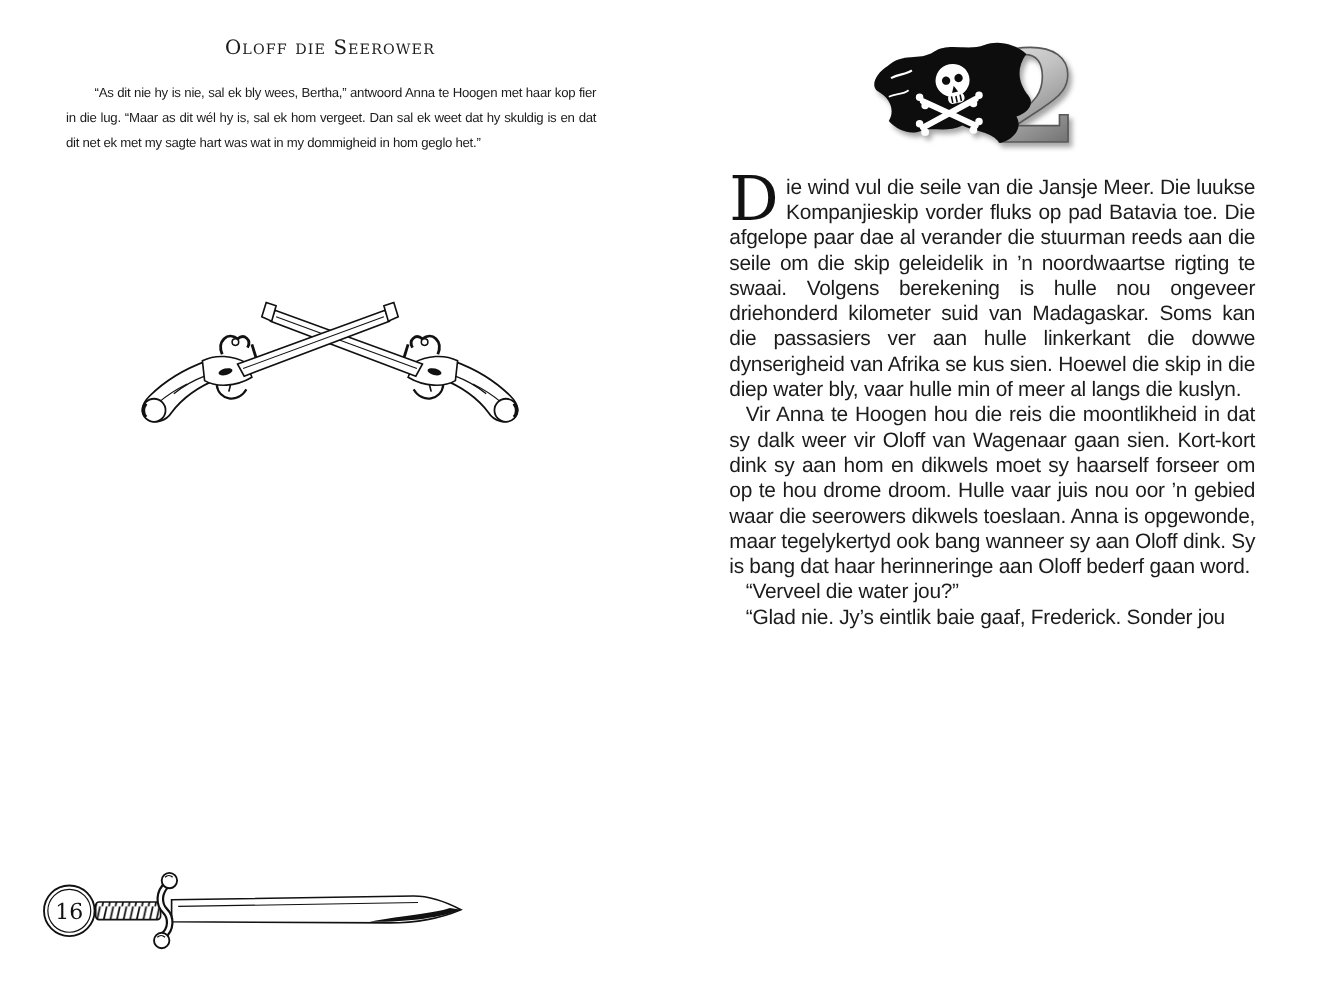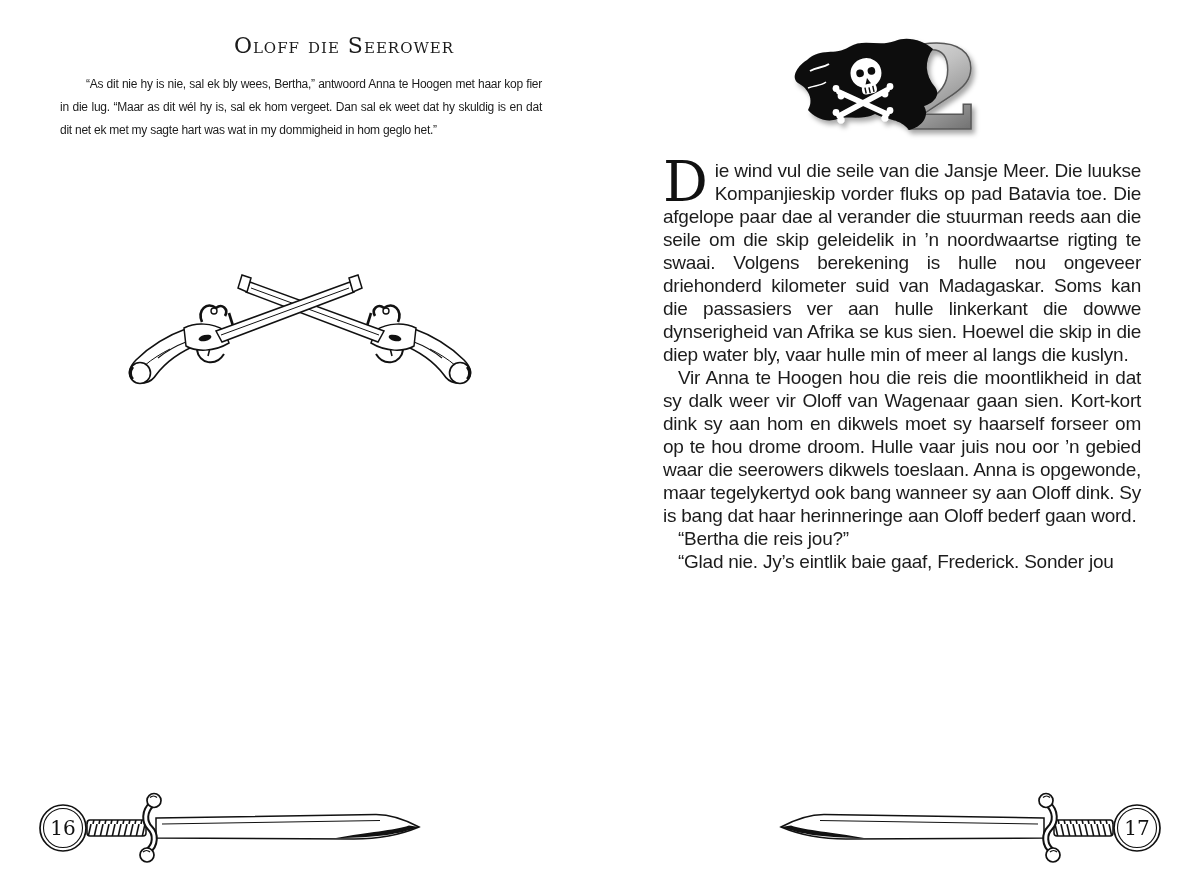--- a/index.html
+++ b/index.html
@@ -3,21 +3,21 @@
 <meta charset="utf-8">
 <style>
   html,body{margin:0;padding:0;background:#ffffff;}
   body{width:1200px;height:893px;overflow:hidden;
        font-family:"Liberation Sans","DejaVu Sans",sans-serif;color:#1a1a1a;}
   .spread{position:relative;width:1200px;height:893px;background:#ffffff;}
 
   
   .running-header{position:absolute;left:0;top:33px;width:600px;text-align:center;
     font-family:"DejaVu Serif","Liberation Serif",serif;font-variant:small-caps;
-    font-size:22px;letter-spacing:1px;color:#1b1b1b;margin-left:44px;}
+    font-size:18px;letter-spacing:1px;color:#1b1b1b;}
 
   
   .body-par{font-size:12px;line-height:23px;text-align:justify;letter-spacing:-0.25px;
     margin:0;color:#1c1c1c;}
   .left-par{position:absolute;left:60px;top:73px;width:482px;text-indent:26px;}
 
   .text-col{position:absolute;left:663px;top:159px;width:478px;}
   .text-col p{font-size:19px;line-height:23px;text-align:justify;letter-spacing:-0.25px;
     margin:0;color:#1c1c1c;}
   .text-col p.indent{text-indent:15px;}
@@ -156,26 +156,18 @@
               <circle cx="58" cy="94" r="3.4"></circle>
           </g>
         </g>
       </g>
     </svg>
   </div>
 
   <div class="text-col">
     <p><span class="dropcap">D</span><span>ie wind vul die seile van die Jansje Meer. Die luukse Kompanjieskip vorder fluks op pad Batavia toe. Die afgelope paar dae al verander die stuurman reeds aan die seile om die skip geleidelik in ’n noordwaartse rigting te swaai. Volgens berekening is hulle nou ongeveer driehonderd kilometer suid van Madagaskar. Soms kan die passasiers ver aan hulle linkerkant die dowwe dynserigheid van Afrika se kus sien. Hoewel die skip in die diep water bly, vaar hulle min of meer al langs die kuslyn.</span></p>
     <p class="indent">Vir Anna te Hoogen hou die reis die moontlikheid in dat sy dalk weer vir Oloff van Wagenaar gaan sien. Kort-kort dink sy aan hom en dikwels moet sy haarself forseer om op te hou drome droom. Hulle vaar juis nou oor ’n gebied waar die seerowers dikwels toeslaan. Anna is opgewonde, maar tegelykertyd ook bang wanneer sy aan Oloff dink. Sy is bang dat haar herinneringe aan Oloff bederf gaan word.</p>
-    <p class="indent">“Bertha die reis jou?”</p>
+    <p class="indent">“Verveel die water jou?”</p>
     <p class="indent">“Glad nie. Jy’s eintlik baie gaaf, Frederick. Sonder jou</p>
   </div>
 
-  <div class="sword-footer right">
-    <svg viewBox="0 0 385 80" xmlns="http://www.w3.org/2000/svg" aria-hidden="true">
-      <g transform="translate(385,0) scale(-1,1)">
-        <use href="#swordgfx"></use>
-      </g>
-      <text class="pagenum" x="360" y="47" text-anchor="middle">17</text>
-    </svg>
-  </div>
 
 </div>
 
 </body></html>

